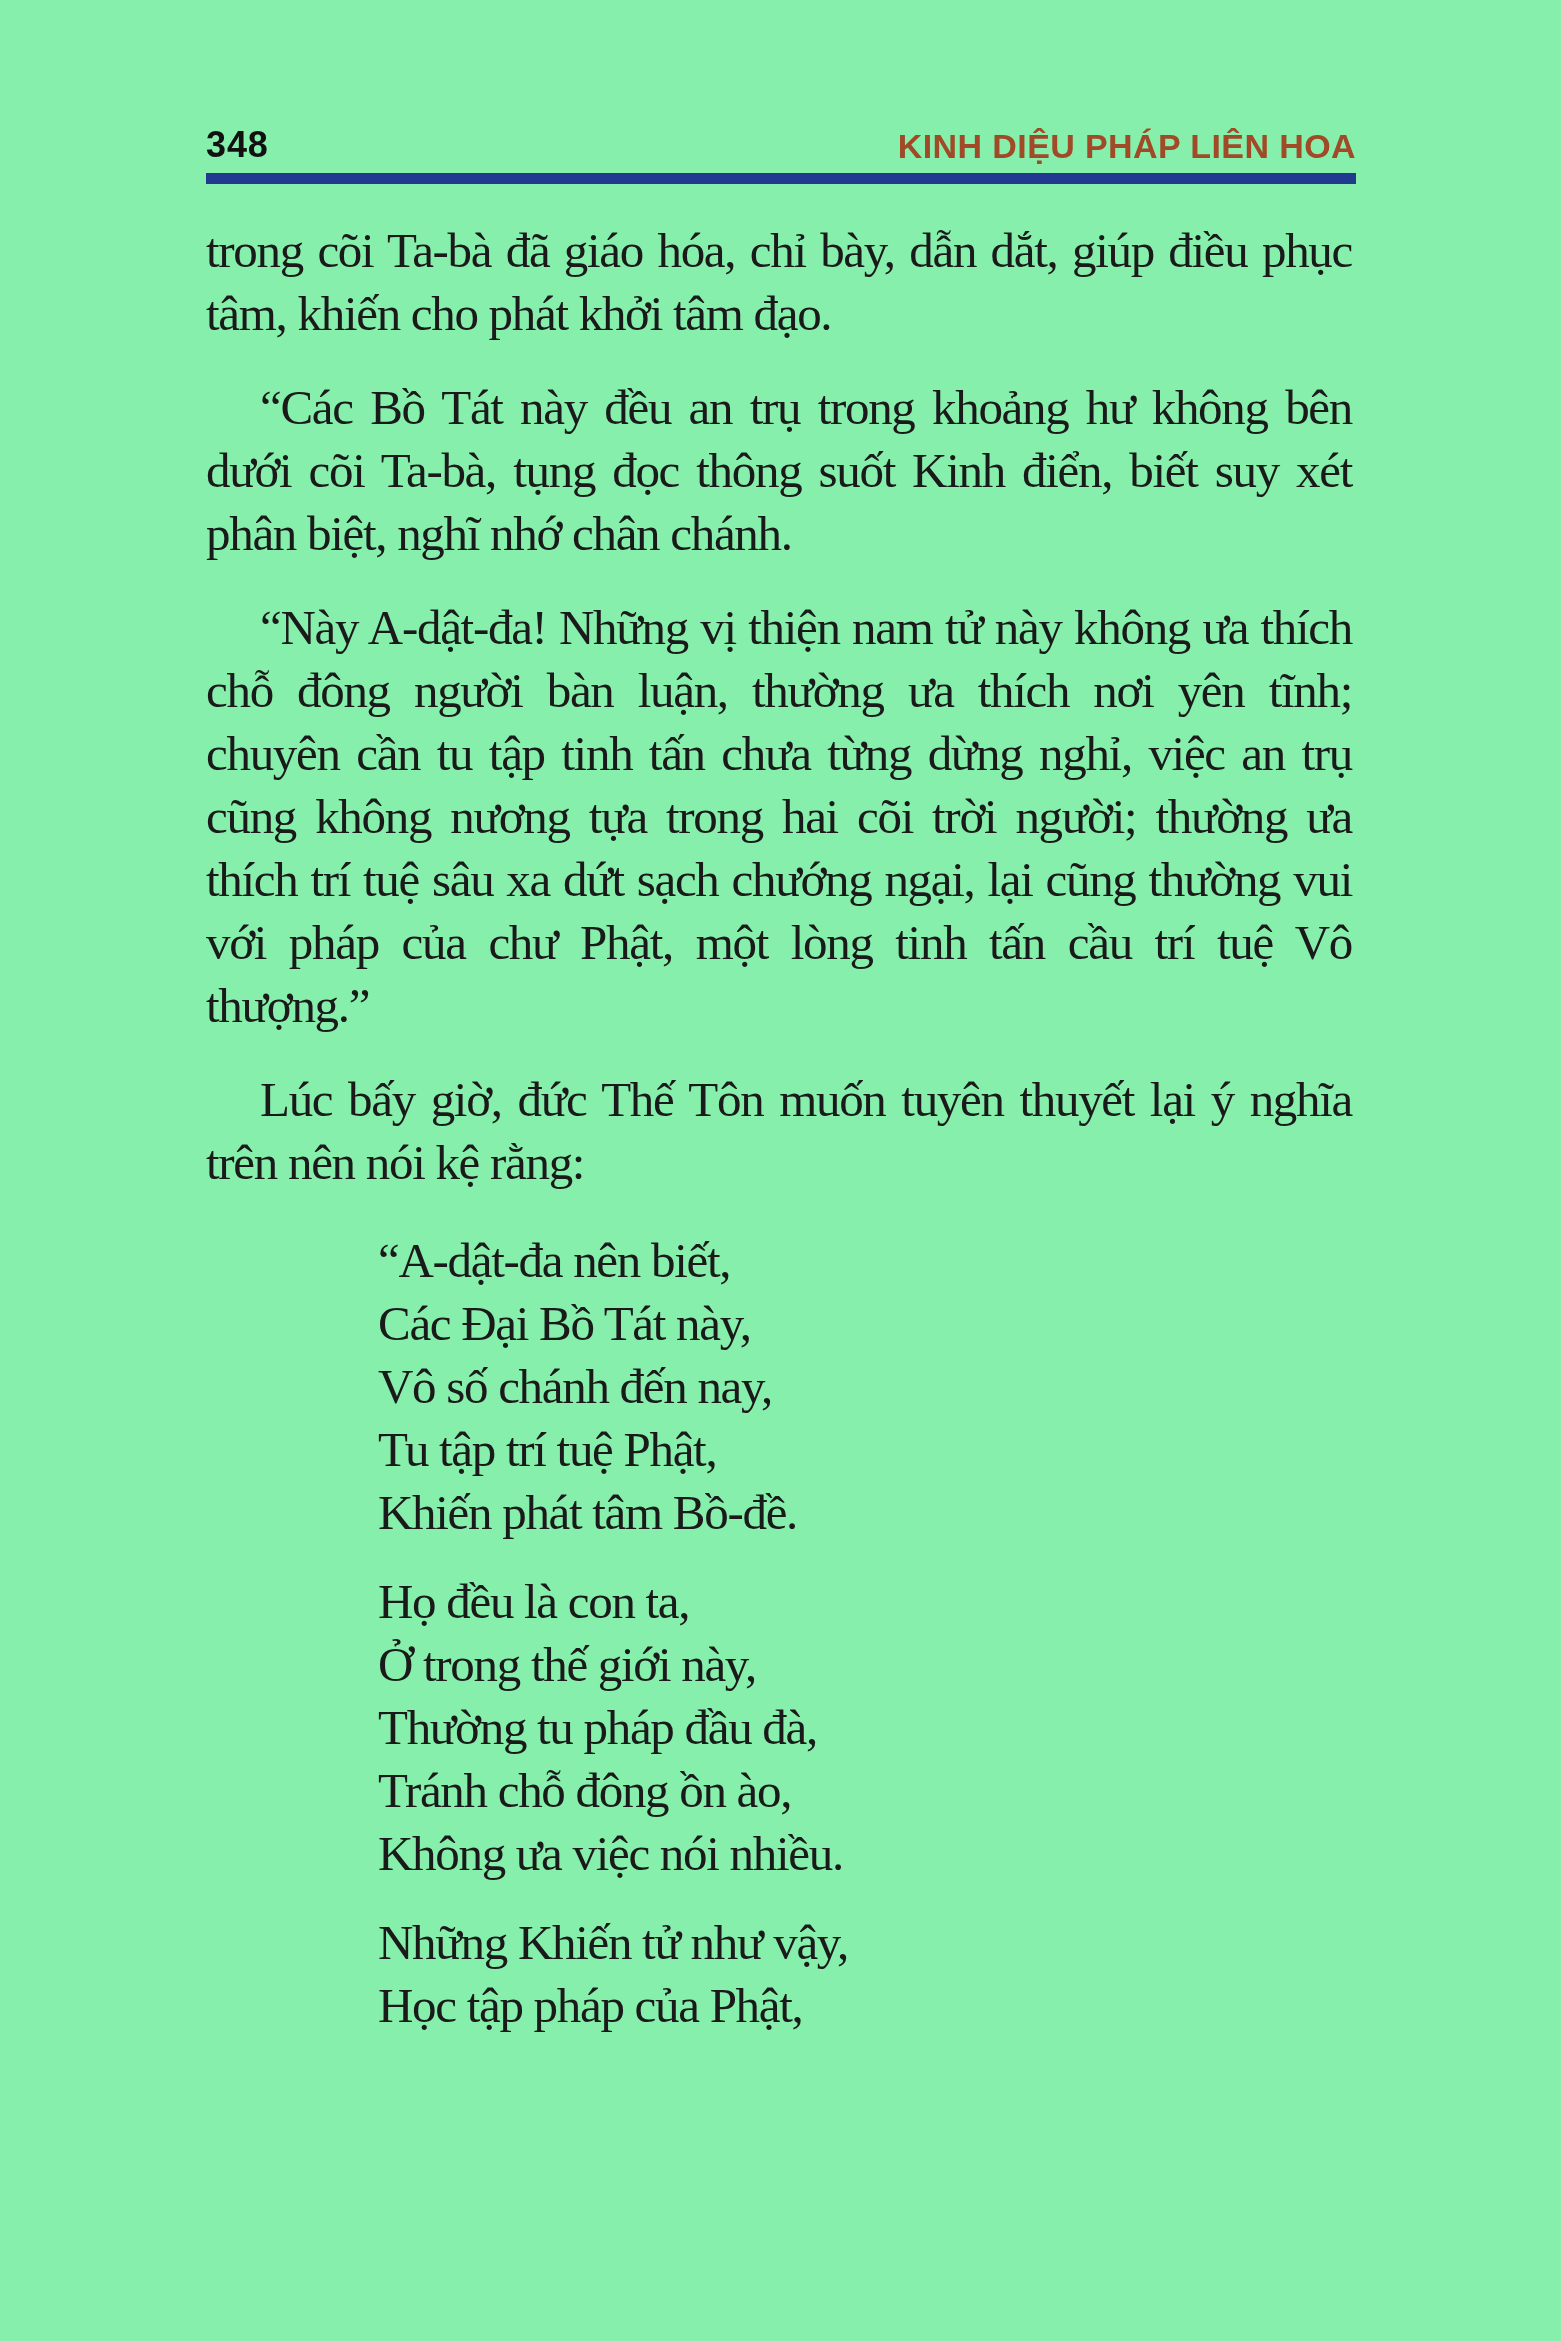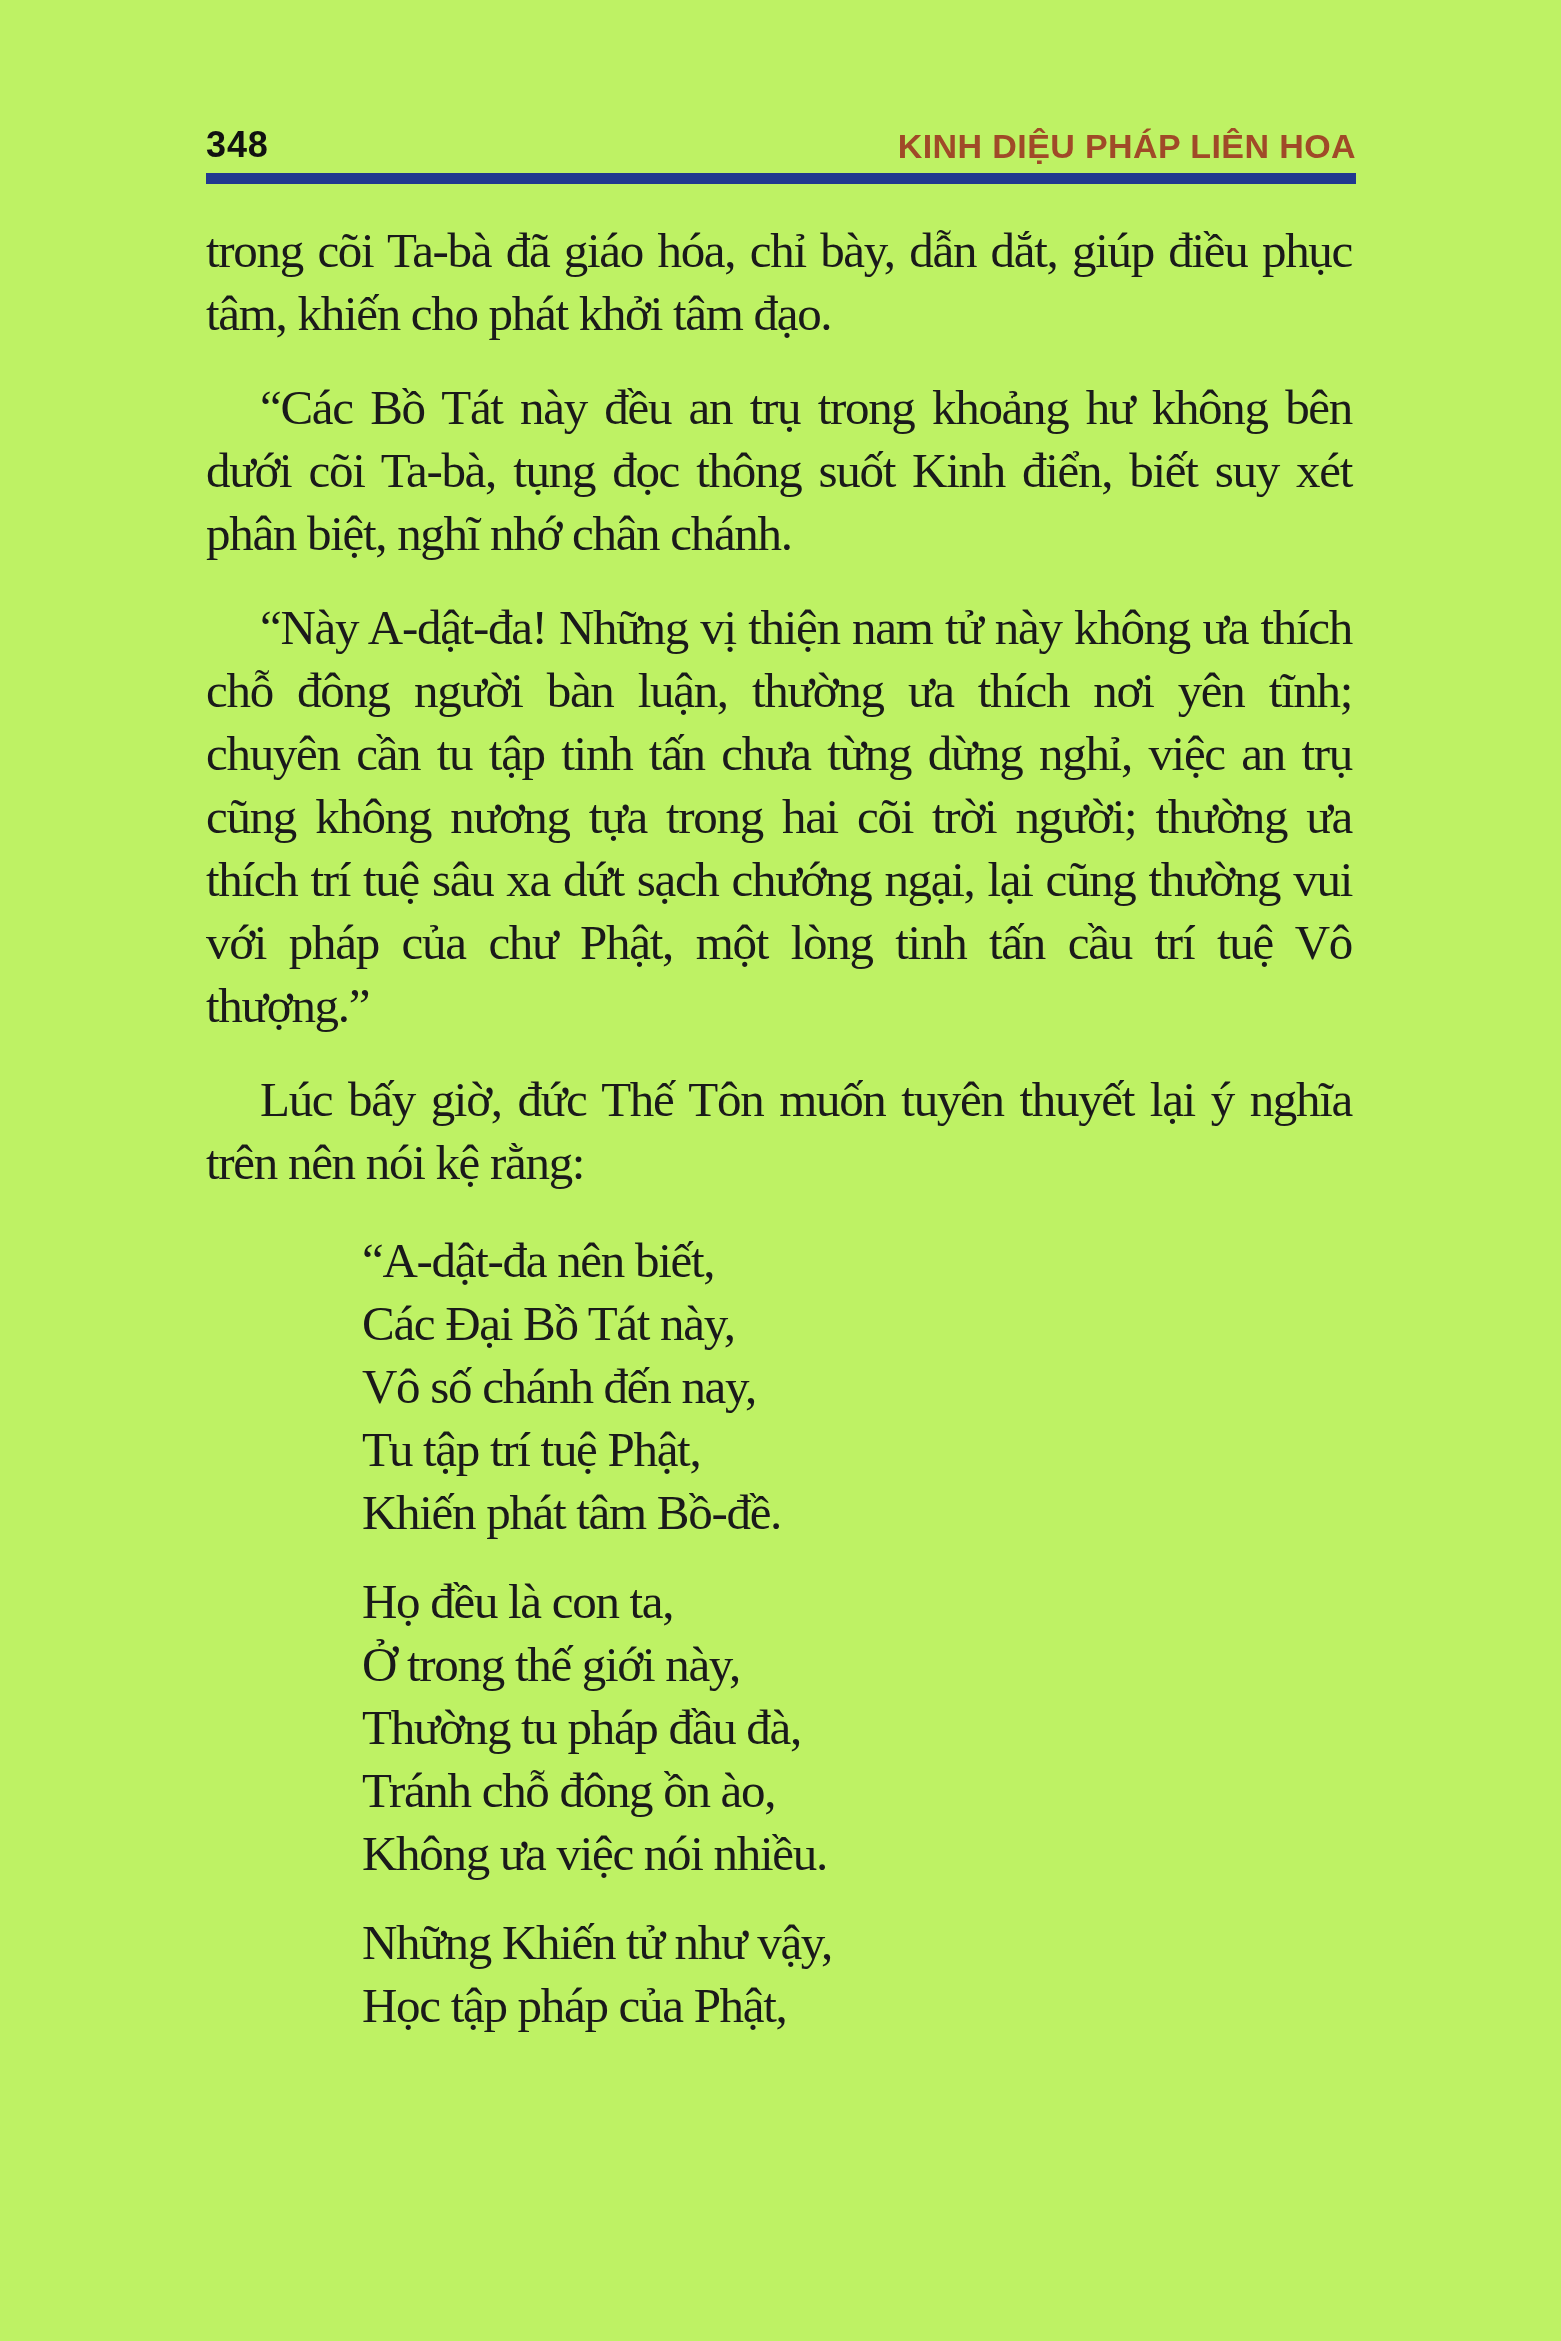--- a/index.html
+++ b/index.html
@@ -4,21 +4,21 @@
 <style>
   html, body {
     margin: 0;
     padding: 0;
     background: #ffffff;
   }
   .page {
     position: relative;
     width: 1561px;
     height: 2342px;
-    background: #bef264;
+    background: #86efac;
     font-family: "Liberation Serif", "DejaVu Serif", serif;
     color: #1a1a1a;
     overflow: hidden;
   }
   .running-header {
     position: absolute;
     left: 206px;
     width: 1150px;
     top: 113px;
     height: 50px;
@@ -63,21 +63,21 @@
   }
   .para.indented {
     text-indent: 54px;
   }
   .verse-block {
     margin-top: 35px;
     padding-left: 156px;
     text-align: left;
   }
   .stanza {
-    margin: 0 0 26px 0;
+    margin: 0 0 26px 16px;
   }
   .verse-line {
     white-space: nowrap;
   }
 </style>
 </head>
 <body>
 
 <div class="page">
 

